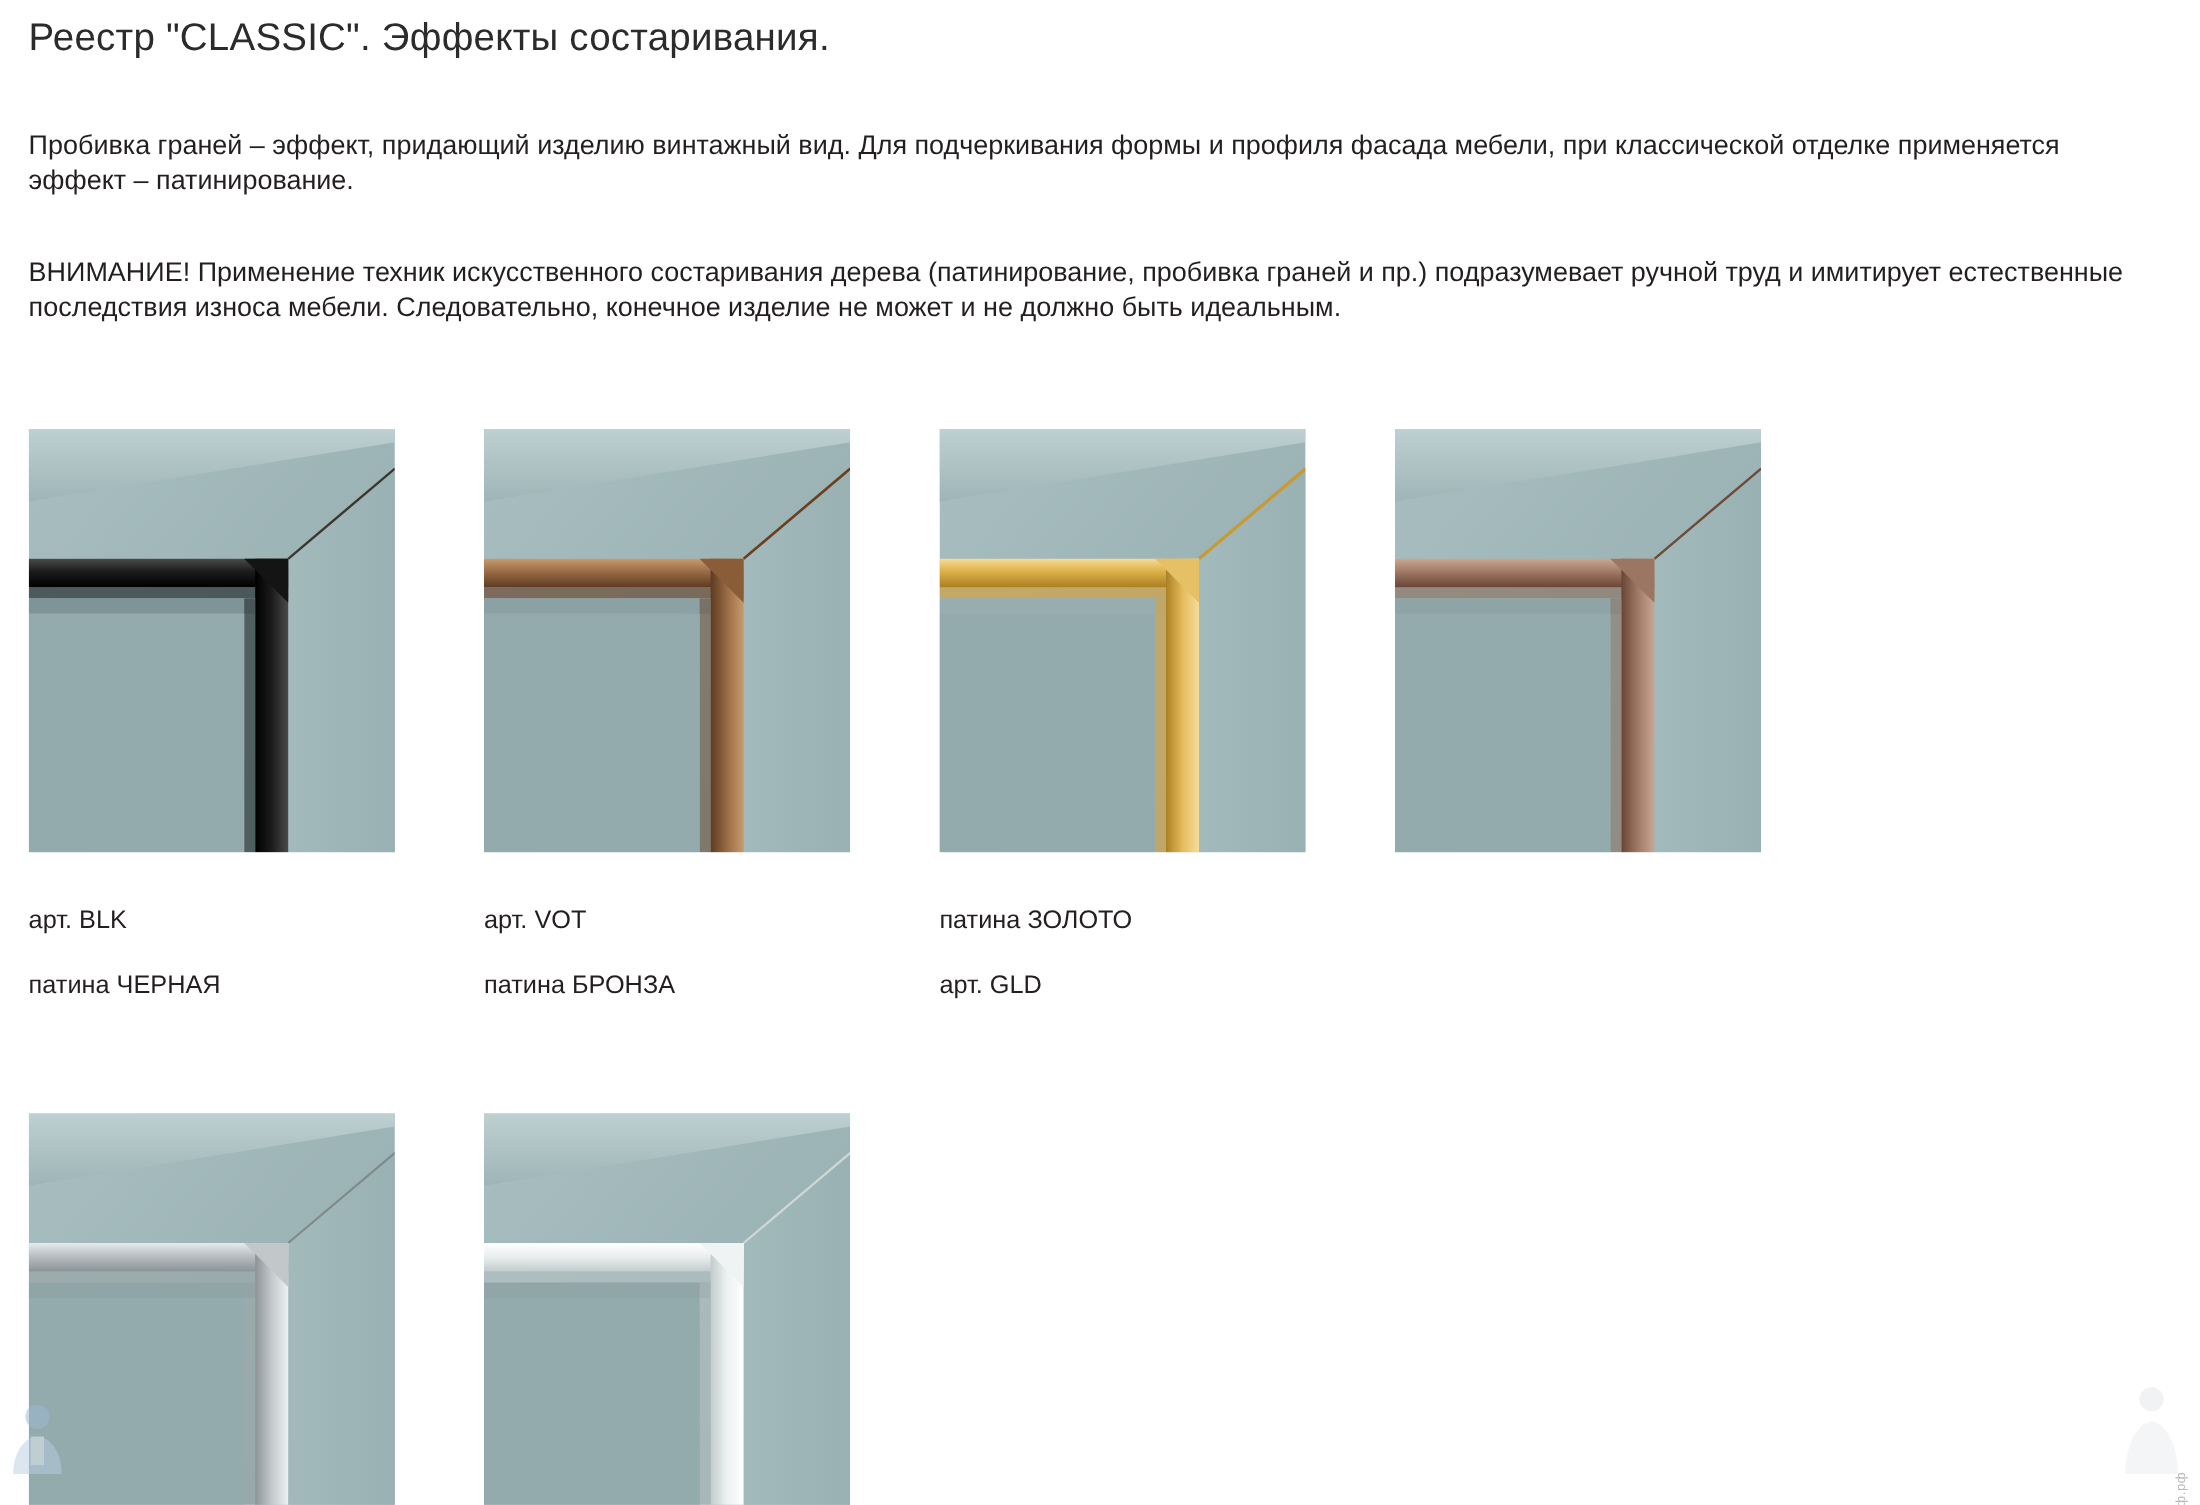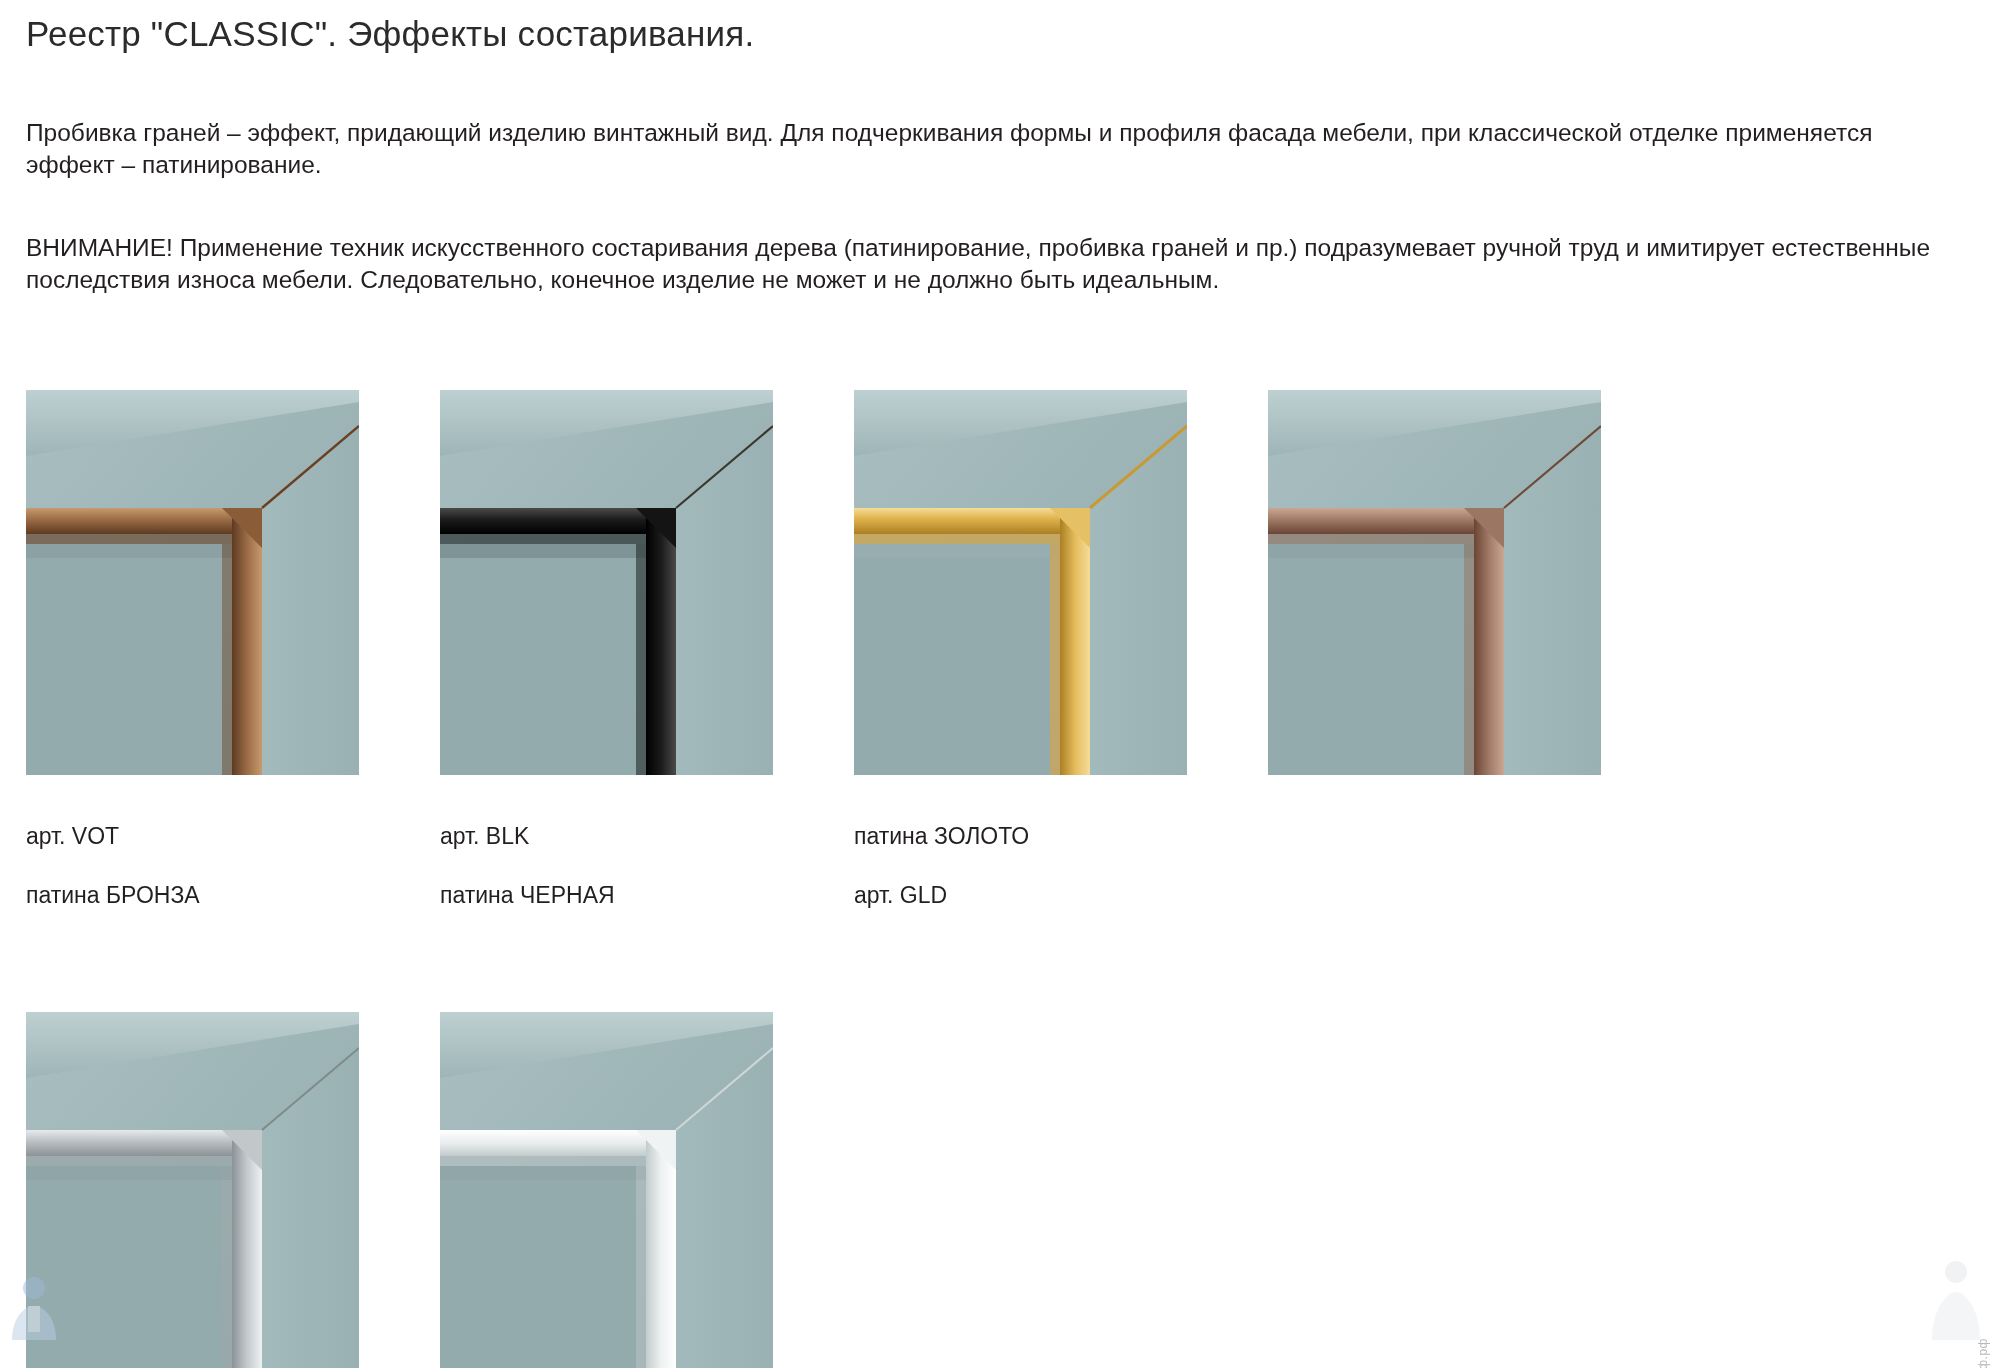--- a/index.html
+++ b/index.html
@@ -110,66 +110,20 @@
 
   <div class="title">Реестр "CLASSIC". Эффекты состаривания.</div>
 
   <div class="para para1">Пробивка граней –  эффект, придающий изделию винтажный вид. Для подчеркивания формы и профиля фасада мебели, при классической отделке применяется эффект – патинирование.</div>
 
   <div class="para para2"><span class="warn">ВНИМАНИЕ!</span><span> Применение техник искусственного состаривания дерева (патинирование, пробивка граней и пр.) подразумевает ручной труд и имитирует естественные последствия износа мебели. Следовательно, конечное изделие не может и не должно быть идеальным.</span></div>
 
   <div class="grid">
 
     <div class="row first">
-
-      <div class="cell">
-        <div class="swatch">
-          <svg viewBox="0 0 333 385" width="333" height="385">
-            <defs>
-              <linearGradient id="gfaceB" x1="0" y1="0" x2="1" y2="1">
-                <stop offset="0" stop-color="#a8bec0"></stop>
-                  <stop offset="1" stop-color="#93abad"></stop>
-              </linearGradient>
-              <linearGradient id="gtopB" x1="0" y1="0" x2="0" y2="1">
-                <stop offset="0" stop-color="#bed0d1"></stop>
-                  <stop offset="1" stop-color="#9eb5b7"></stop>
-              </linearGradient>
-              <linearGradient id="grightB" x1="0" y1="0" x2="1" y2="0">
-                <stop offset="0" stop-color="#a3babc"></stop>
-                  <stop offset="1" stop-color="#9ab1b3"></stop>
-              </linearGradient>
-              <linearGradient id="gpatB" x1="0" y1="0" x2="0" y2="1">
-                <stop offset="0" stop-color="#c79a6e"></stop>
-                  <stop offset="0.45" stop-color="#9a6b45"></stop>
-                  <stop offset="1" stop-color="#5d3b22"></stop>
-              </linearGradient>
-              <linearGradient id="gpatBv" x1="0" y1="0" x2="1" y2="0">
-                <stop offset="0" stop-color="#5d3b22"></stop>
-                  <stop offset="0.5" stop-color="#9a6b45"></stop>
-                  <stop offset="1" stop-color="#c79a6e"></stop>
-              </linearGradient>
-            </defs>
-            <rect x="0" y="0" width="333" height="385" fill="url(#gfaceB)"></rect>
-            <polygon points="0,0 333,0 333,12 0,66" fill="url(#gtopB)"></polygon>
-            <polygon points="236,118 333,38 333,385 236,385" fill="url(#grightB)"></polygon>
-            <line x1="236" y1="118" x2="333" y2="36" stroke="#6b3f22" stroke-width="2.4"></line>
-            <rect x="0" y="118" width="236" height="26" fill="url(#gpatB)"></rect>
-            <rect x="0" y="144" width="236" height="10" fill="#6b4a33" opacity="0.7"></rect>
-            <rect x="0" y="154" width="206" height="14" fill="#8ba1a3"></rect>
-            <rect x="206" y="118" width="30" height="267" fill="url(#gpatBv)"></rect>
-            <rect x="196" y="154" width="10" height="231" fill="#6b4a33" opacity="0.55"></rect>
-            <rect x="0" y="168" width="196" height="217" fill="#93abad"></rect>
-            <polygon points="196,118 236,118 236,158" fill="#8a5c38"></polygon>
-          </svg>
-        </div>
-        <div class="label">
-          <div>арт. VOT</div>
-          <div>патина БРОНЗА</div>
-        </div>
-      </div>
 
       <div class="cell">
         <div class="swatch">
           <svg viewBox="0 0 333 385" width="333" height="385">
             <defs>
               <linearGradient id="gfaceA" x1="0" y1="0" x2="1" y2="1">
                 <stop offset="0" stop-color="#a8bec0"></stop>
                   <stop offset="1" stop-color="#93abad"></stop>
               </linearGradient>
               <linearGradient id="gtopA" x1="0" y1="0" x2="0" y2="1">
@@ -208,20 +162,66 @@
         <div class="label">
           <div>арт. BLK</div>
           <div>патина ЧЕРНАЯ</div>
         </div>
       </div>
 
       <div class="cell">
         <div class="swatch">
           <svg viewBox="0 0 333 385" width="333" height="385">
             <defs>
+              <linearGradient id="gfaceB" x1="0" y1="0" x2="1" y2="1">
+                <stop offset="0" stop-color="#a8bec0"></stop>
+                  <stop offset="1" stop-color="#93abad"></stop>
+              </linearGradient>
+              <linearGradient id="gtopB" x1="0" y1="0" x2="0" y2="1">
+                <stop offset="0" stop-color="#bed0d1"></stop>
+                  <stop offset="1" stop-color="#9eb5b7"></stop>
+              </linearGradient>
+              <linearGradient id="grightB" x1="0" y1="0" x2="1" y2="0">
+                <stop offset="0" stop-color="#a3babc"></stop>
+                  <stop offset="1" stop-color="#9ab1b3"></stop>
+              </linearGradient>
+              <linearGradient id="gpatB" x1="0" y1="0" x2="0" y2="1">
+                <stop offset="0" stop-color="#c79a6e"></stop>
+                  <stop offset="0.45" stop-color="#9a6b45"></stop>
+                  <stop offset="1" stop-color="#5d3b22"></stop>
+              </linearGradient>
+              <linearGradient id="gpatBv" x1="0" y1="0" x2="1" y2="0">
+                <stop offset="0" stop-color="#5d3b22"></stop>
+                  <stop offset="0.5" stop-color="#9a6b45"></stop>
+                  <stop offset="1" stop-color="#c79a6e"></stop>
+              </linearGradient>
+            </defs>
+            <rect x="0" y="0" width="333" height="385" fill="url(#gfaceB)"></rect>
+            <polygon points="0,0 333,0 333,12 0,66" fill="url(#gtopB)"></polygon>
+            <polygon points="236,118 333,38 333,385 236,385" fill="url(#grightB)"></polygon>
+            <line x1="236" y1="118" x2="333" y2="36" stroke="#6b3f22" stroke-width="2.4"></line>
+            <rect x="0" y="118" width="236" height="26" fill="url(#gpatB)"></rect>
+            <rect x="0" y="144" width="236" height="10" fill="#6b4a33" opacity="0.7"></rect>
+            <rect x="0" y="154" width="206" height="14" fill="#8ba1a3"></rect>
+            <rect x="206" y="118" width="30" height="267" fill="url(#gpatBv)"></rect>
+            <rect x="196" y="154" width="10" height="231" fill="#6b4a33" opacity="0.55"></rect>
+            <rect x="0" y="168" width="196" height="217" fill="#93abad"></rect>
+            <polygon points="196,118 236,118 236,158" fill="#8a5c38"></polygon>
+          </svg>
+        </div>
+        <div class="label">
+          <div>арт. VOT</div>
+          <div>патина БРОНЗА</div>
+        </div>
+      </div>
+
+      <div class="cell">
+        <div class="swatch">
+          <svg viewBox="0 0 333 385" width="333" height="385">
+            <defs>
               <linearGradient id="gfaceC" x1="0" y1="0" x2="1" y2="1">
                 <stop offset="0" stop-color="#a8bec0"></stop>
                   <stop offset="1" stop-color="#93abad"></stop>
               </linearGradient>
               <linearGradient id="gtopC" x1="0" y1="0" x2="0" y2="1">
                 <stop offset="0" stop-color="#bed0d1"></stop>
                   <stop offset="1" stop-color="#9eb5b7"></stop>
               </linearGradient>
               <linearGradient id="grightC" x1="0" y1="0" x2="1" y2="0">
                 <stop offset="0" stop-color="#a3babc"></stop>

